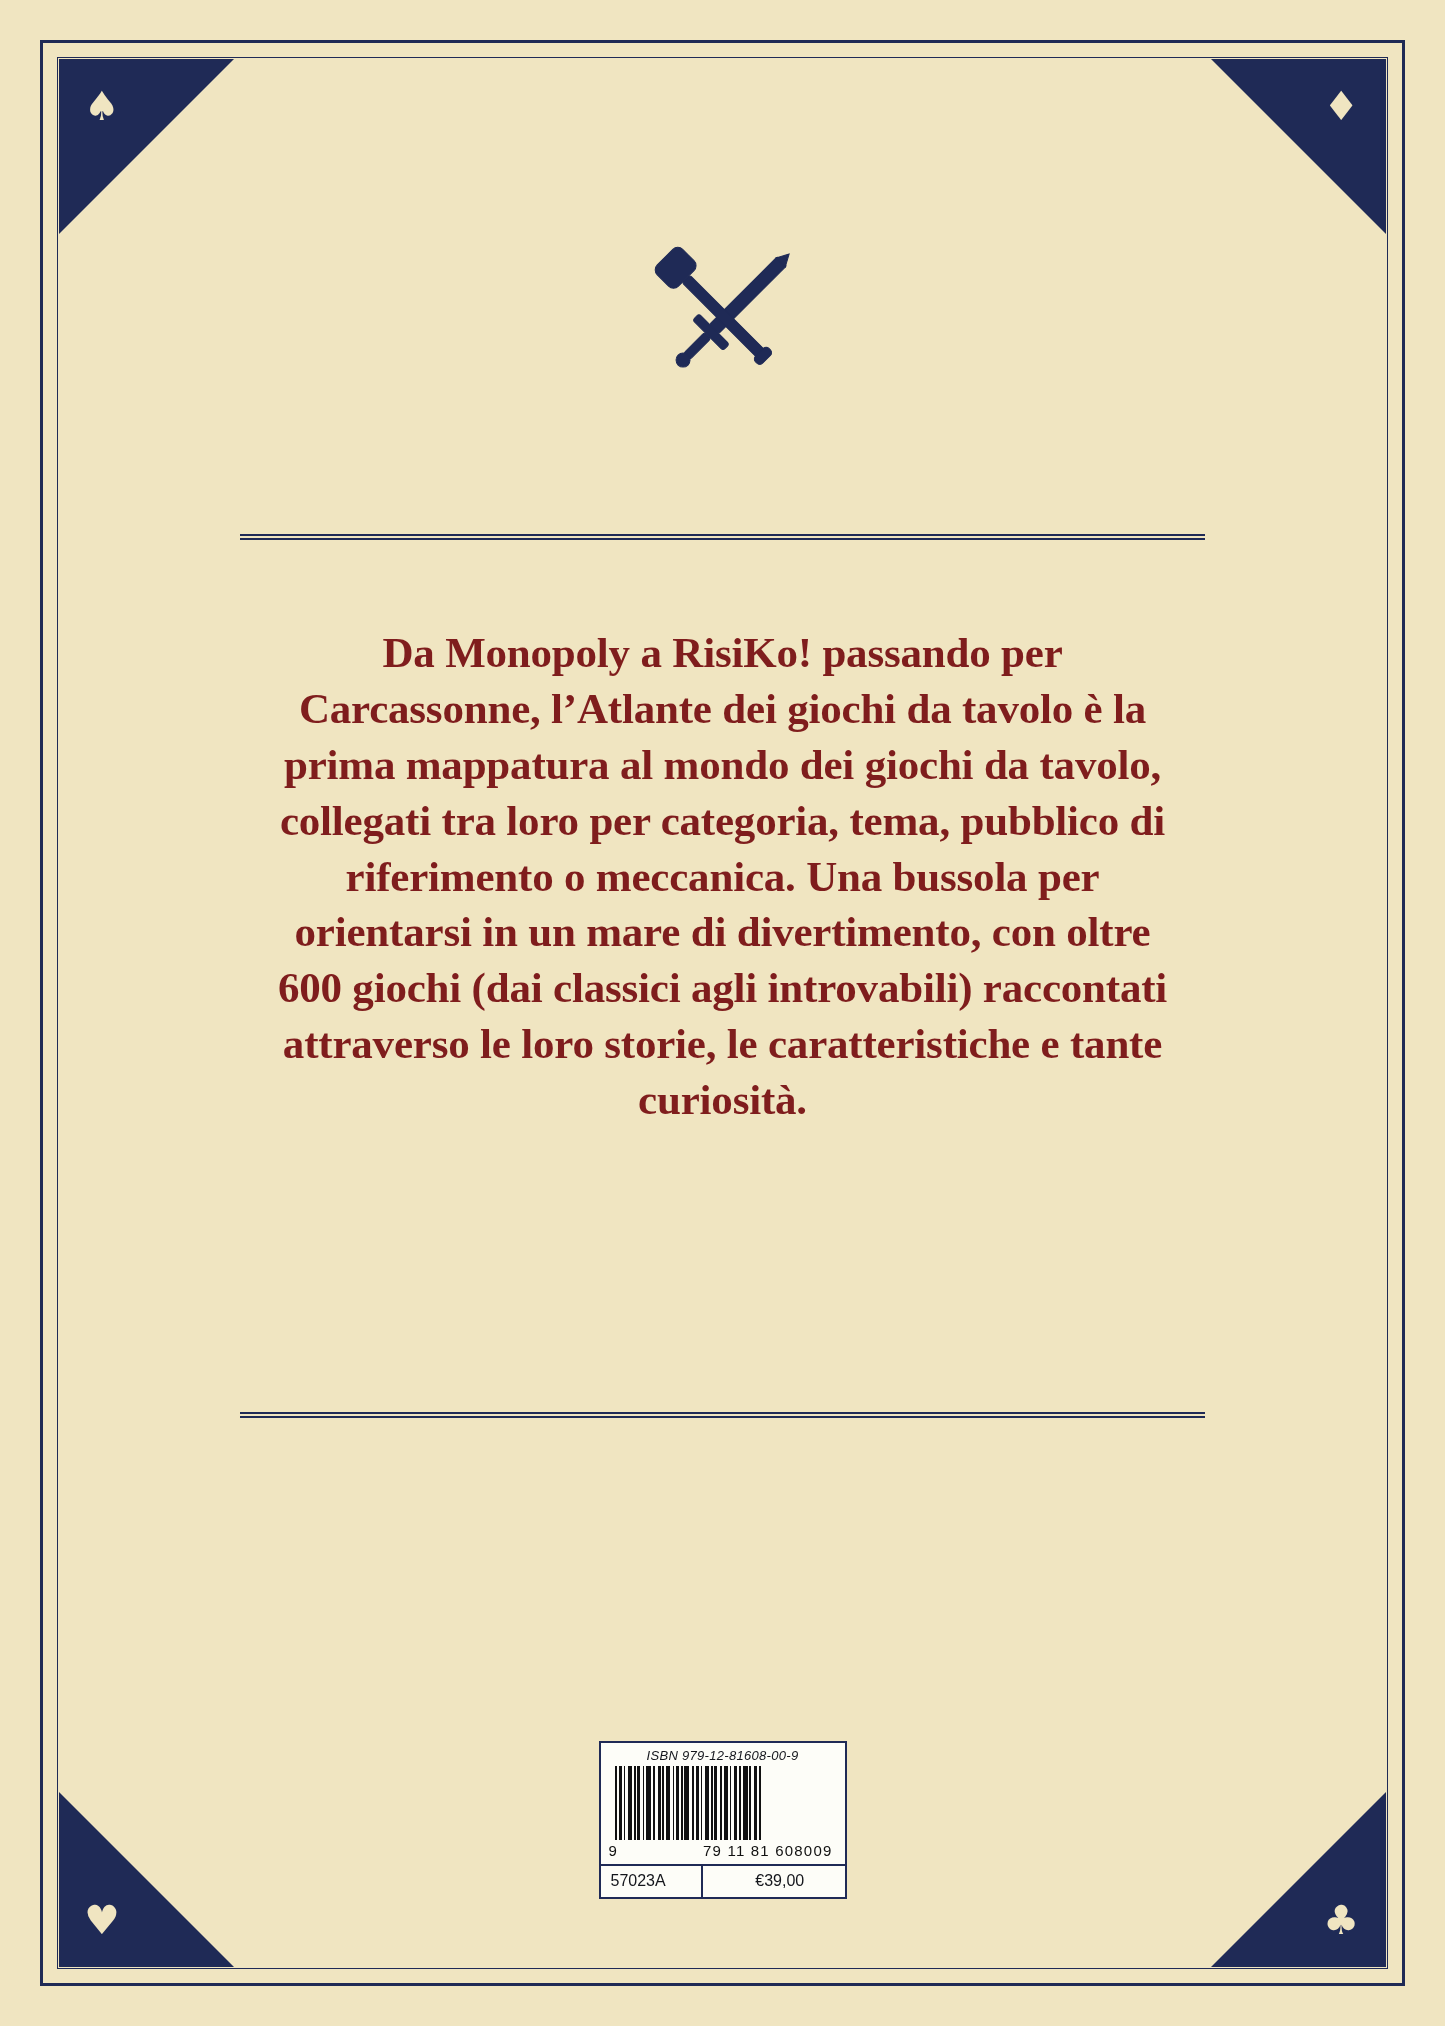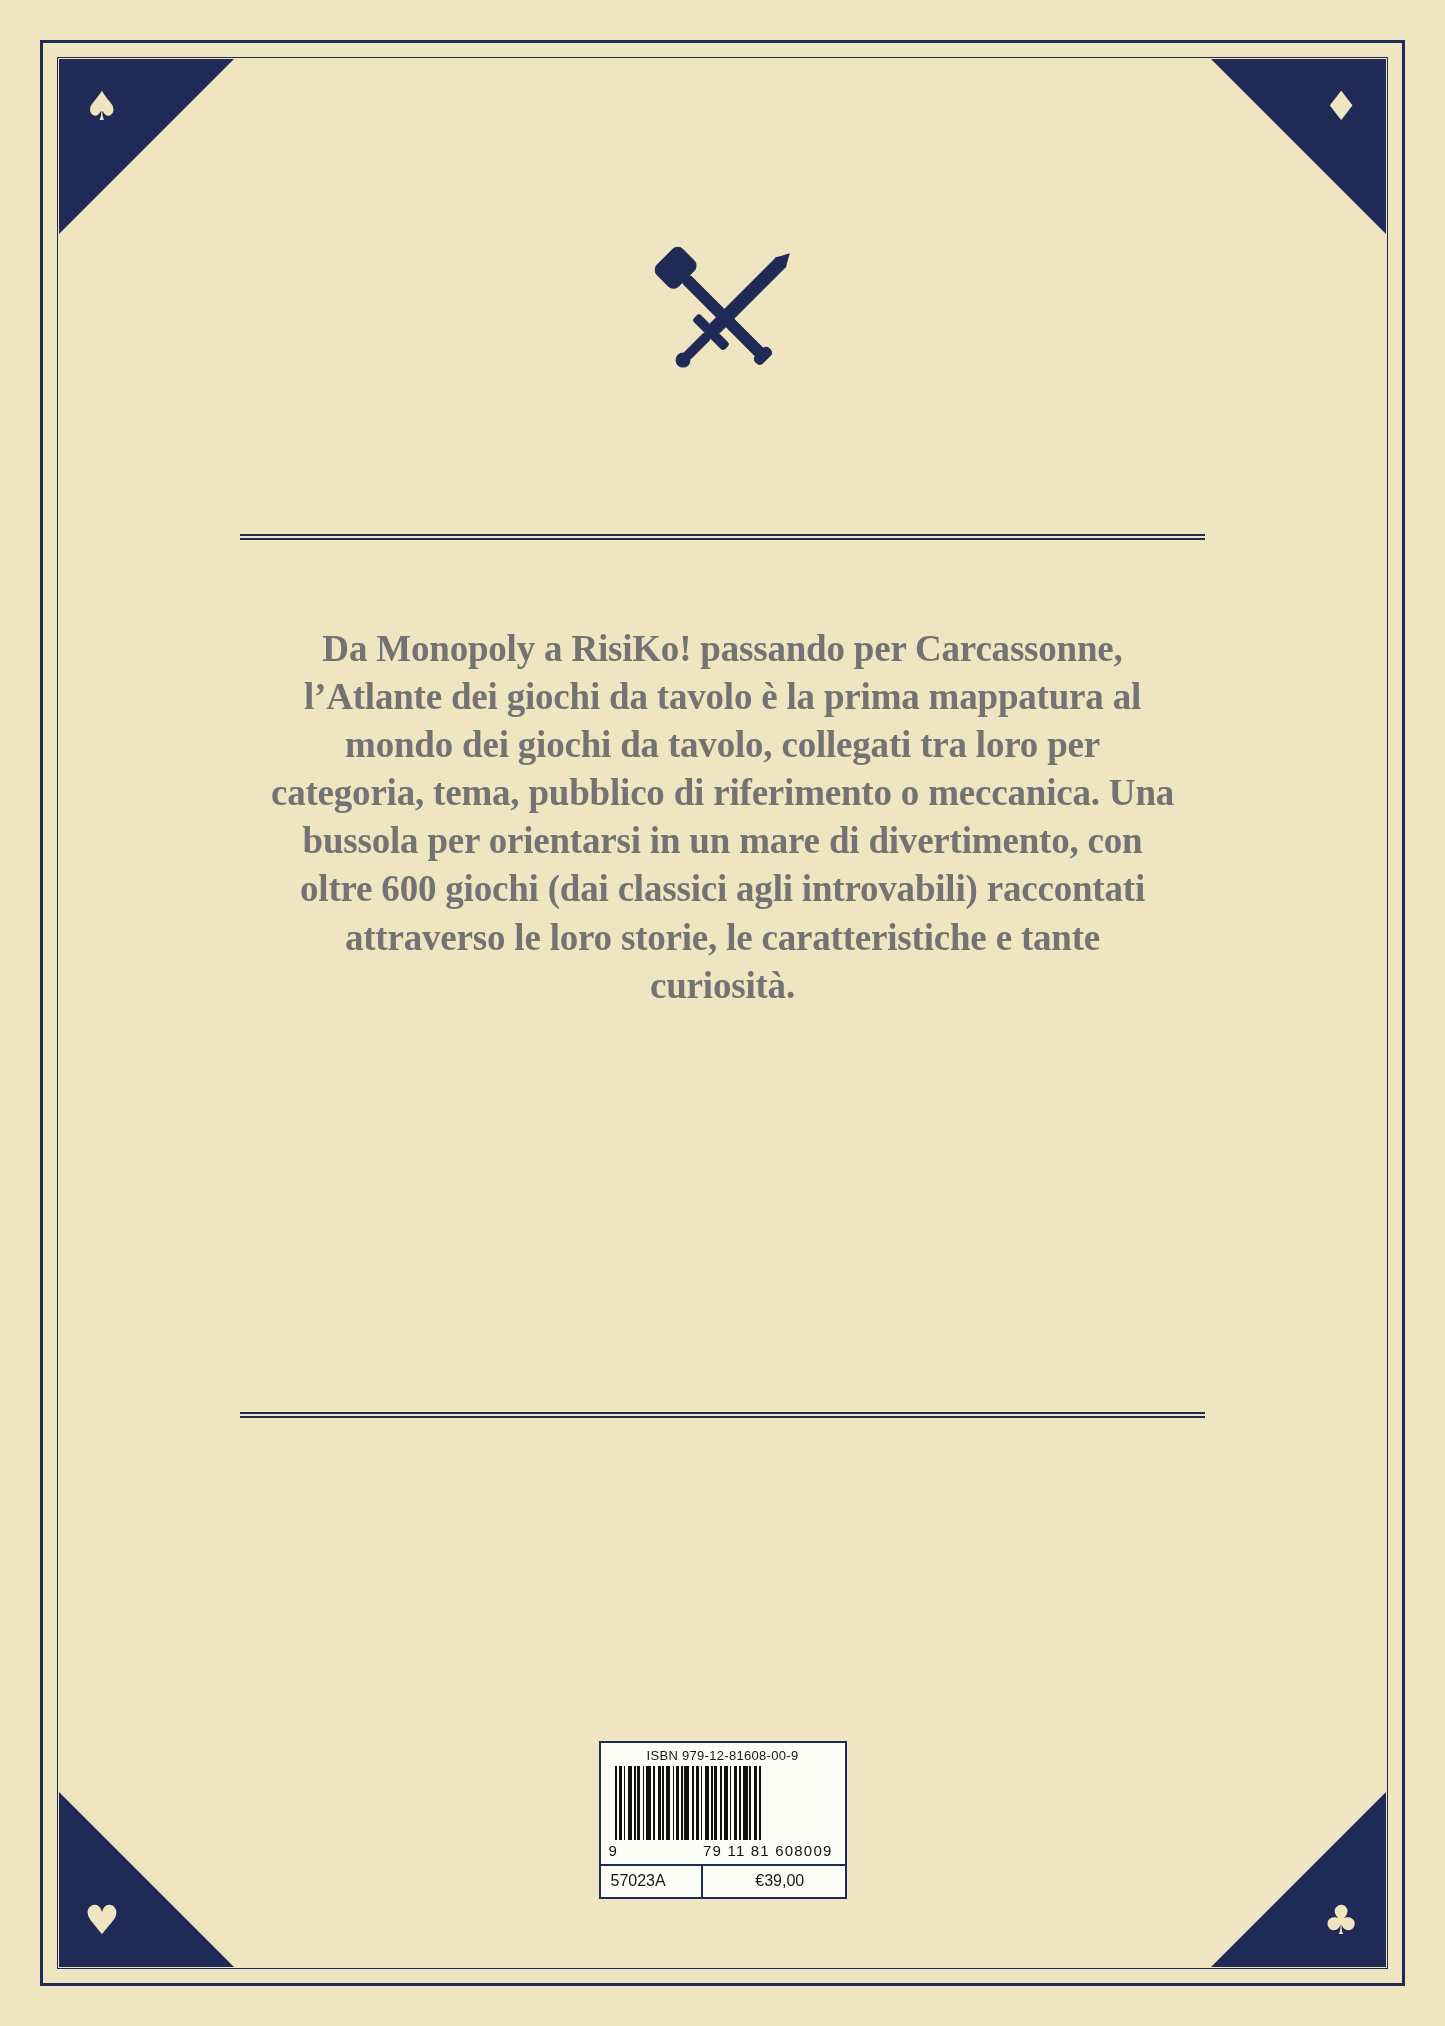--- a/index.html
+++ b/index.html
@@ -112,24 +112,24 @@
   .rule.top { top: 534px; }
   .rule.bottom { top: 1412px; }
 
   
   .blurb {
     position: absolute;
     left: 268px;
     right: 268px;
     top: 625px;
     text-align: center;
-    color: #737373;
+    color: #7f1d1d;
     font-family: "Liberation Serif", serif;
     font-weight: bold;
-    font-size: 37px;
+    font-size: 43px;
     line-height: 1.30;
     letter-spacing: -0.2px;
   }
 
   
   .barcode-wrap {
     position: absolute;
     left: 50%;
     transform: translateX(-50%);
     top: 1741px;
@@ -139,20 +139,21 @@
     box-sizing: border-box;
     padding: 0;
   }
   .isbn-text {
     text-align: center;
     font-family: "Liberation Sans", sans-serif;
     font-size: 13px;
     color: #14161c;
     padding: 5px 0 3px;
     letter-spacing: 0.3px;
+    font-style: italic;
   }
   .bars {
     height: 74px;
     margin: 0 14px;
     display: flex;
     align-items: stretch;
     gap: 0;
   }
   .bars span {
     display: block;

